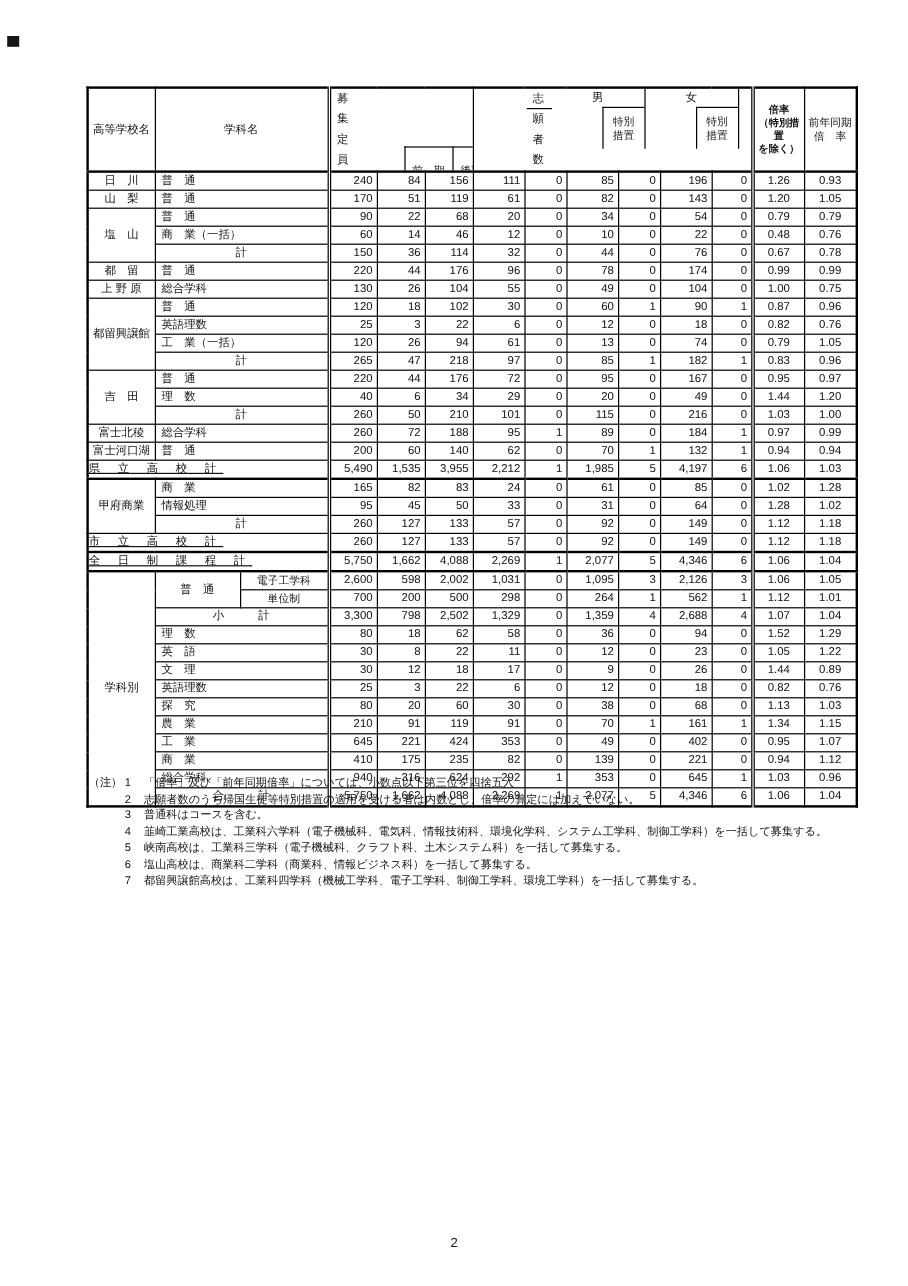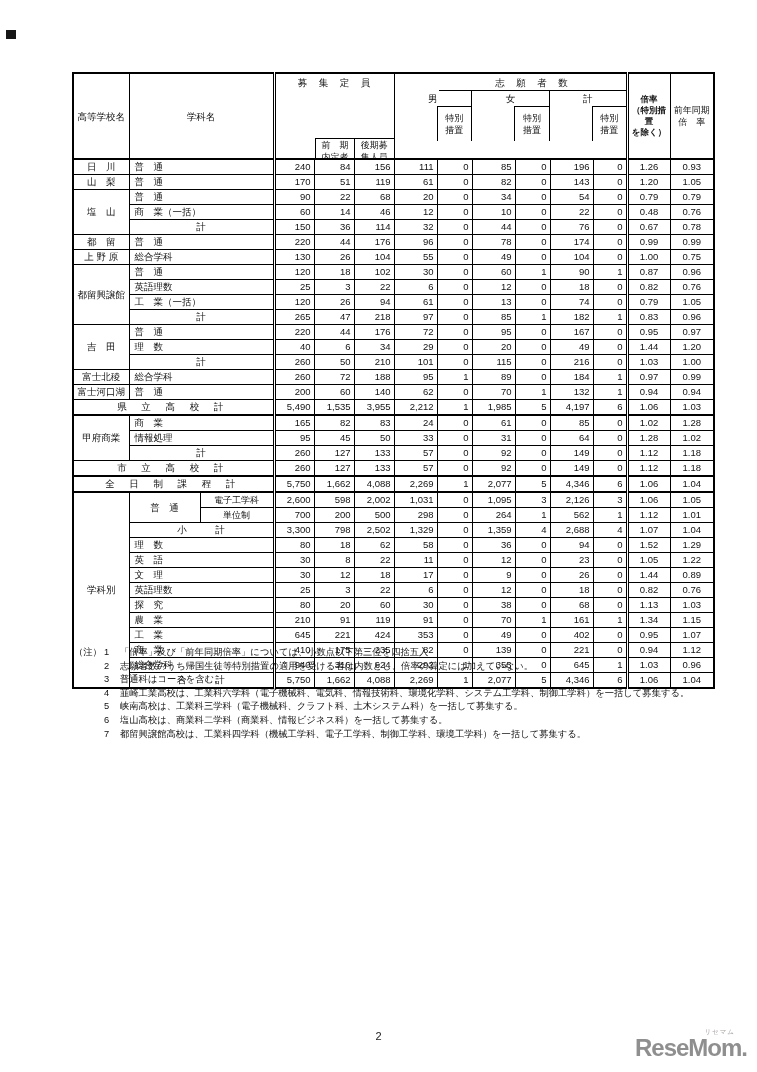--- a/index.html
+++ b/index.html
@@ -7,21 +7,21 @@
   .page{position:relative;width:757px;height:1072px;background:#ffffff;margin:0 auto;overflow:hidden;color:#111;}
   .corner-mark{position:absolute;left:6px;top:30px;width:10px;height:9px;background:#161616;}
   .doc-table{position:absolute;left:72px;top:72px;}
   table{border-collapse:collapse;table-layout:fixed;width:641px;border:2px solid #000;}
   th,td{border:1px solid #000;padding:0;font-size:9.5px;line-height:11px;color:#111;font-weight:normal;overflow:hidden;}
   tr.hdr th{border-bottom:2px solid #000;vertical-align:middle;text-align:center;}
   td{height:14px;line-height:14px;white-space:nowrap;}
   .dl{border-left:3px double #000;}
   tr.divider td{border-bottom:2px solid #000;}
   
-  .grp{display:flex;flex-direction:column;height:84px;}
+  .grp{display:flex;flex-direction:row;height:68px;}
   .grp-top{height:16px;line-height:17px;text-align:center;letter-spacing:1px;}
   .recruit-sub{display:flex;height:50px;margin-top:48px;}
   .rs-spacer{width:40px;}
   .rs-cell{width:39px;border-left:1px solid #000;border-top:1px solid #000;white-space:pre-line;font-size:9px;line-height:12px;display:flex;align-items:center;justify-content:center;text-align:center;}
   .app-top{border-bottom:1px solid #000;margin-left:44px;}
   .app-groups{display:flex;height:50px;}
   .app-group{display:flex;flex-direction:column;}
   .app-group + .app-group{border-left:1px solid #000;}
   .g-mf{width:77px;}
   .g-t{width:76px;}
@@ -33,21 +33,21 @@
   .h-ratio{white-space:pre-line;font-size:8.5px;line-height:11px;text-align:center;vertical-align:middle;font-weight:bold;}
   .h-prev{white-space:pre-line;font-size:9px;line-height:12px;text-align:center;vertical-align:middle;}
   
   .c-school{text-align:center;}
   .c-dept{text-align:left;padding-left:5px;}
   .c-dept.center{text-align:center;padding-left:0;}
   .c-depta{text-align:center;}
   .c-deptb{text-align:center;font-size:9px;}
   .c-num{text-align:right;padding-right:3px;}
   .c-ratio{text-align:center;}
-  .c-full{text-align:center;letter-spacing:6px;}
+  .c-full{text-align:left;letter-spacing:6px;text-decoration:underline;}
   
   .notes{position:absolute;left:74px;top:646px;width:660px;font-size:9.3px;line-height:13.6px;color:#111;}
   .note-line{display:flex;}
   .note-prefix{width:30px;}
   .note-no{width:16px;text-align:left;}
   .note-text{flex:1;white-space:nowrap;}
   
   .page-number{position:absolute;left:0;right:0;top:1030px;text-align:center;font-size:11px;color:#222;}
   .logo{position:absolute;right:8px;top:1028px;width:120px;height:40px;}
   .logo-ruby{position:absolute;right:14px;top:0;font-size:6.5px;color:#a9a2a2;letter-spacing:1px;}
@@ -669,17 +669,13 @@
       </div>
       <div class="note-line">
         <span class="note-prefix"></span>
         <span class="note-no">7</span>
         <span class="note-text">都留興譲館高校は、工業科四学科（機械工学科、電子工学科、制御工学科、環境工学科）を一括して募集する。</span>
       </div>
     </div>
 
   <div class="page-number">2</div>
 
-  <div class="logo">
-    <div class="logo-ruby">リセマム</div>
-    <div class="logo-text" style="color: rgb(143, 143, 143);">ReseMom.</div>
-  </div>
 </div>
 
 </body></html>

